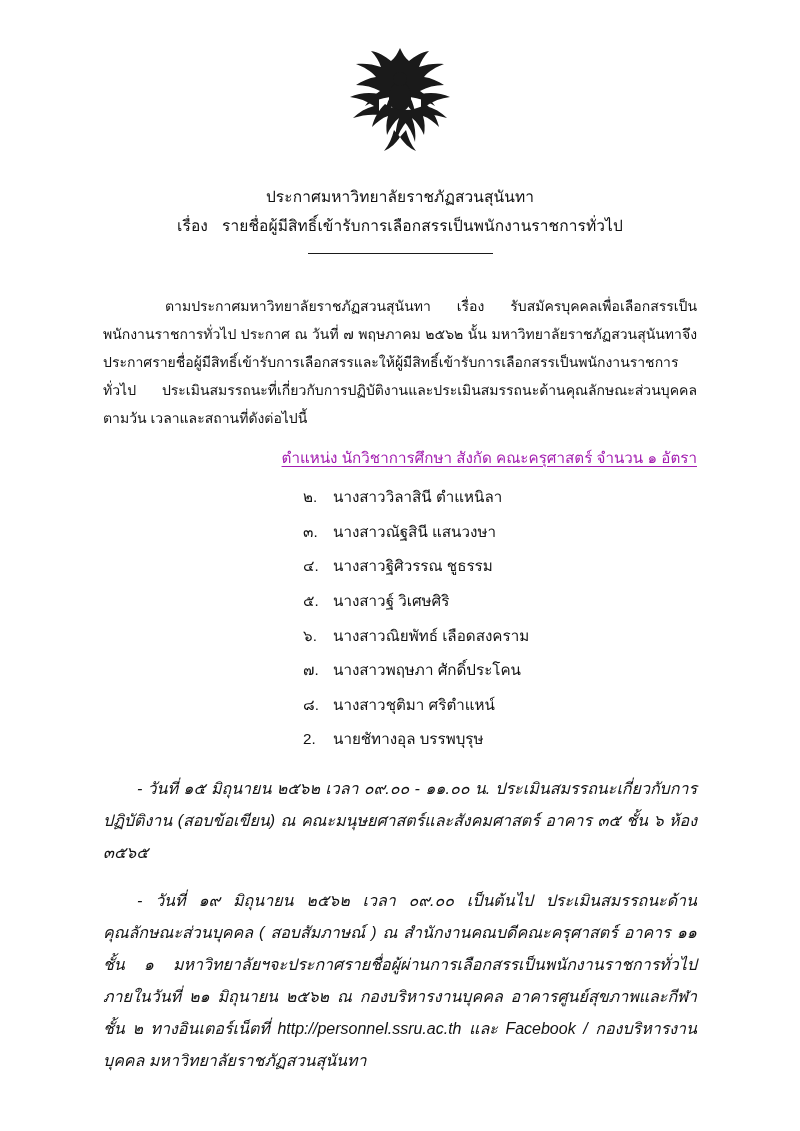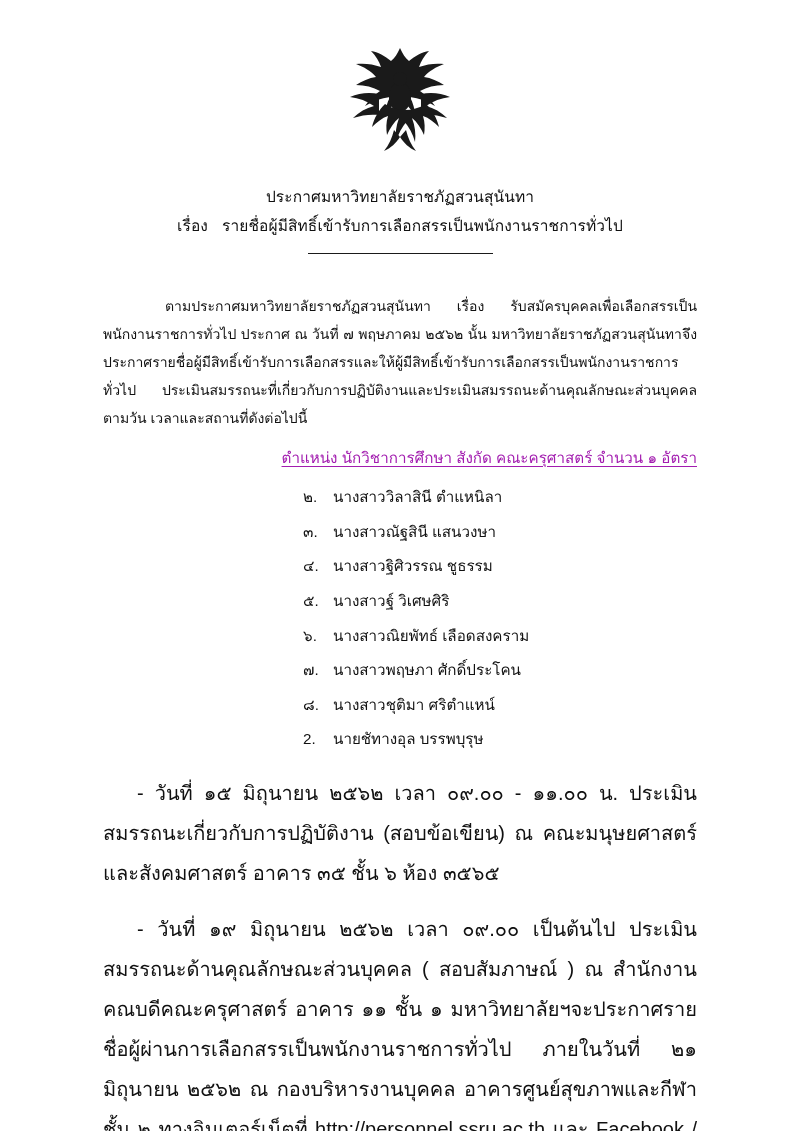--- a/index.html
+++ b/index.html
@@ -83,24 +83,25 @@
     color: #111;
     line-height: 2.28;
     white-space: nowrap;
   }
   .name-row .num {
     display: inline-block;
     min-width: 30px;
   }
   .para {
     margin-top: 16px;
-    font-size: 20px;
+    font-size: 16px;
     color: #111;
     line-height: 2.0;
     text-align: justify;
+    font-style: italic;
   }
   .para .lead {
     display: inline-block;
     width: 34px;
   }
 </style>
 </head>
 <body>
 
 <div class="page">

